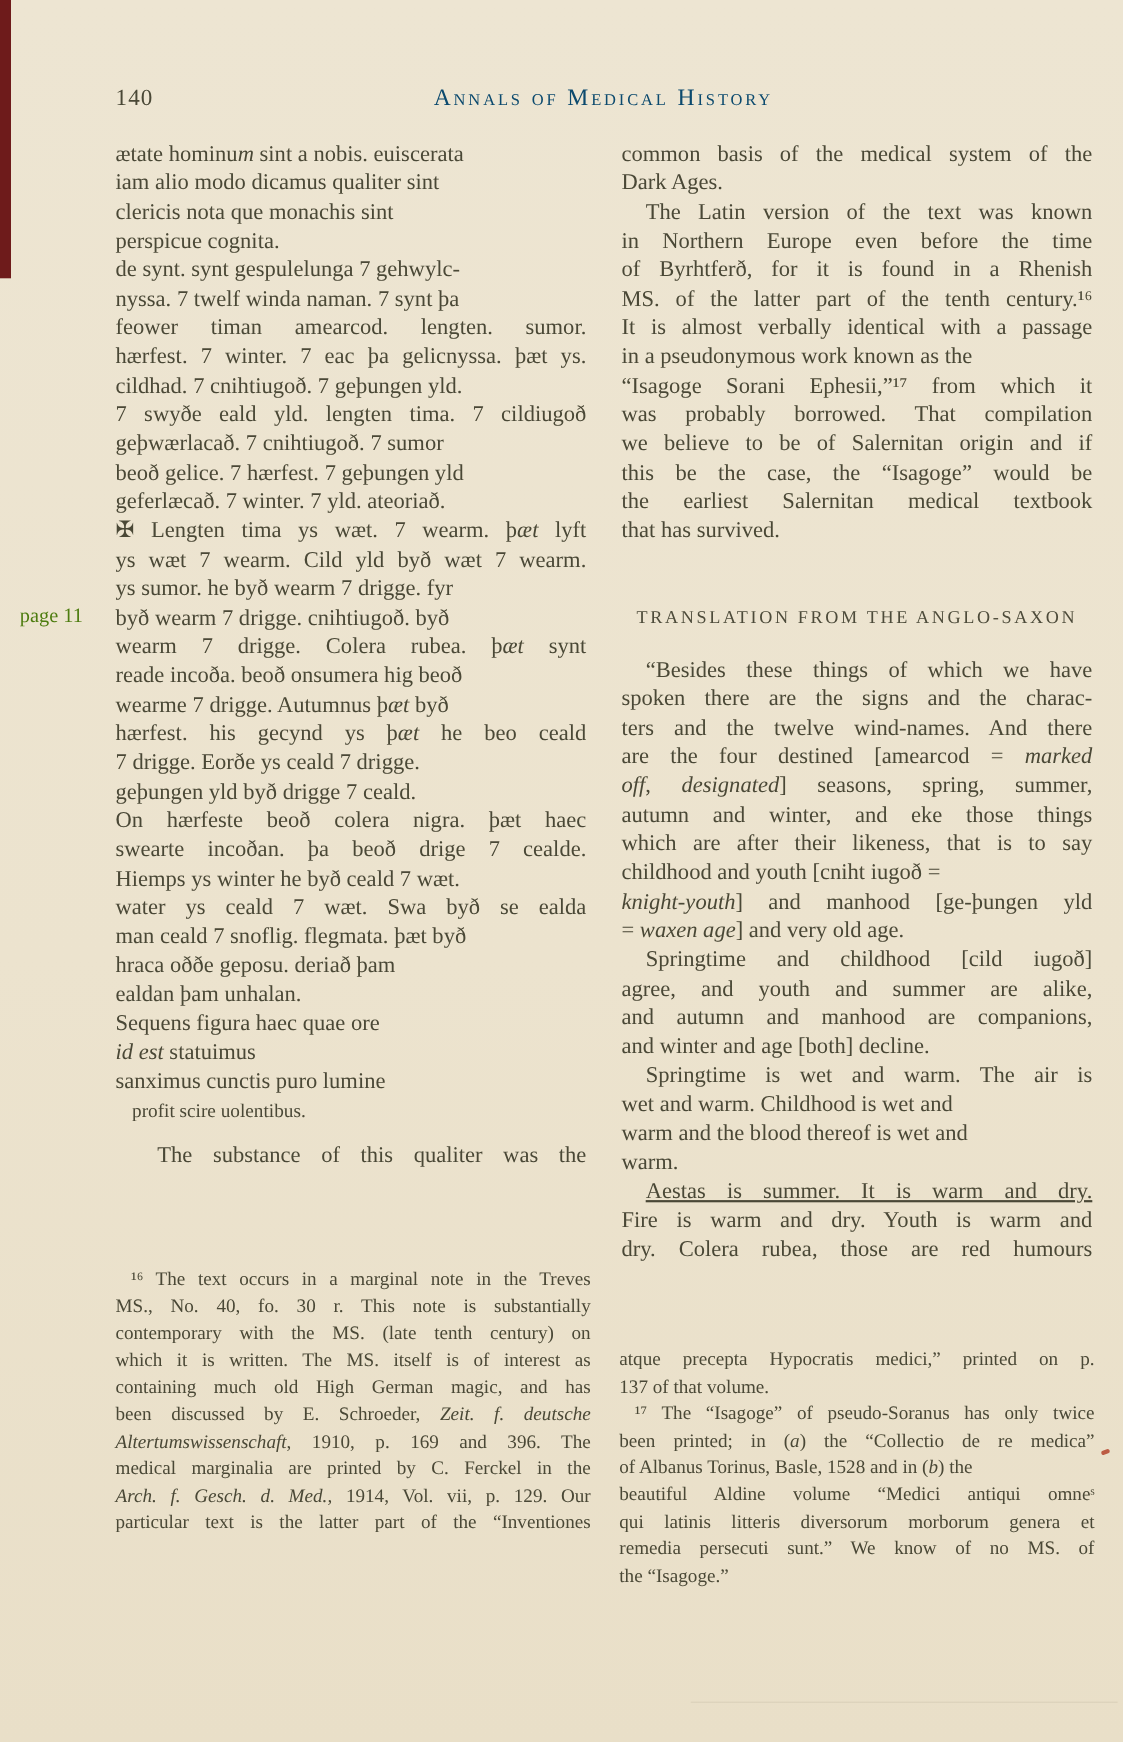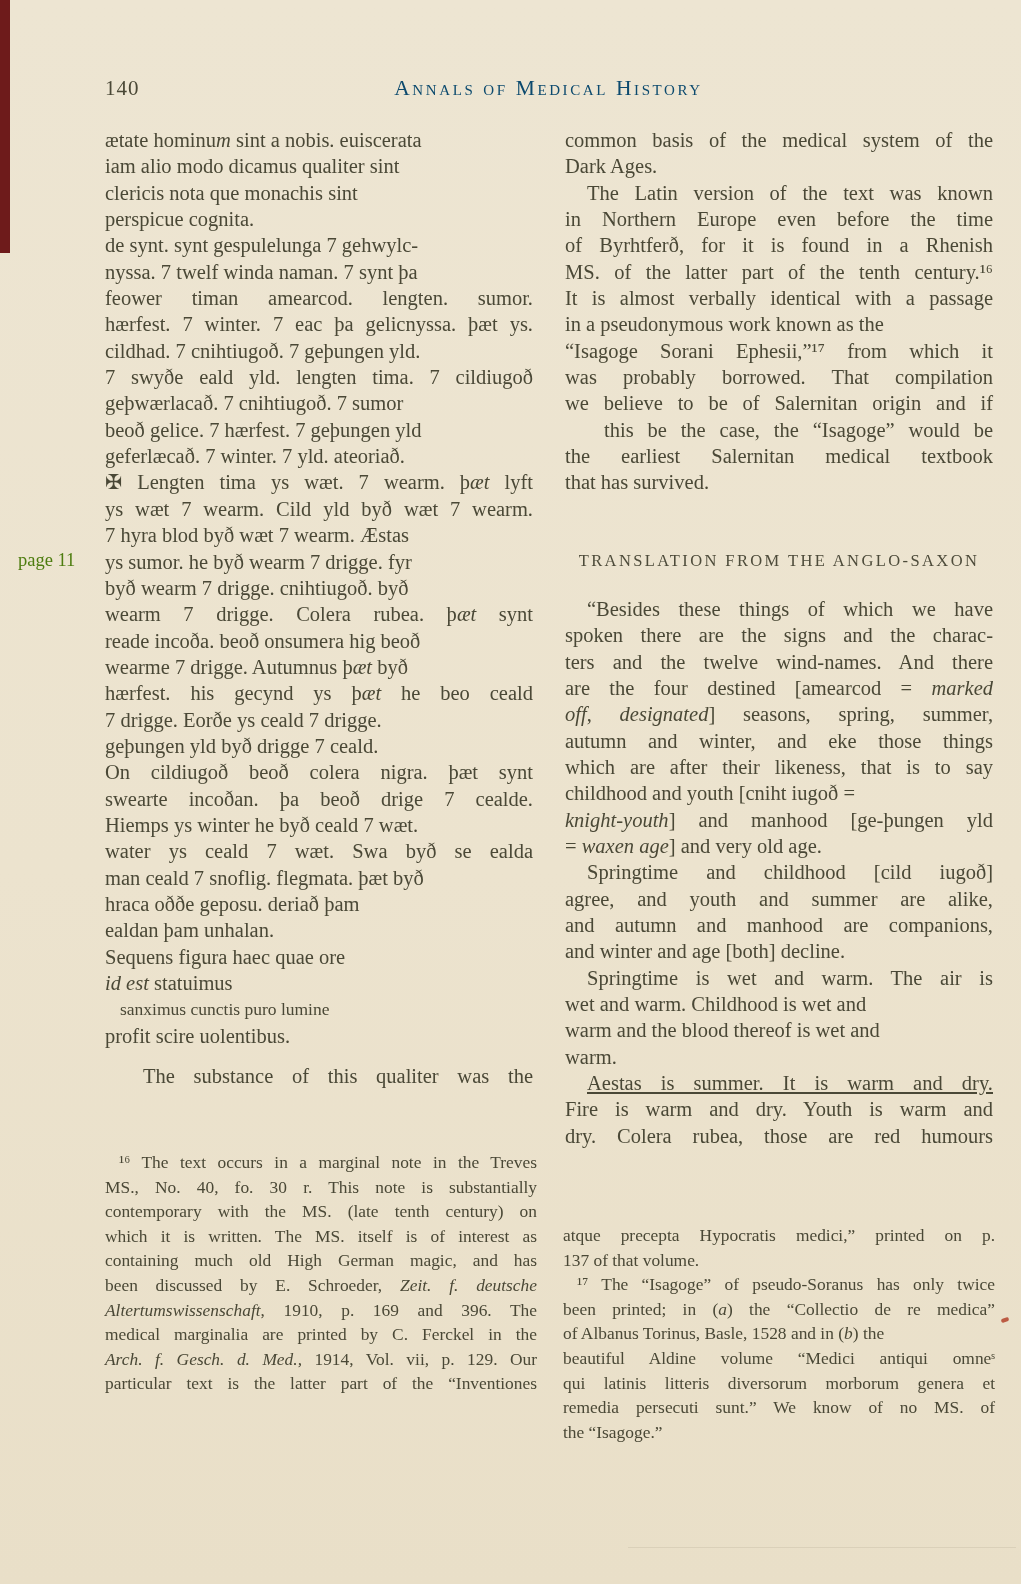--- a/index.html
+++ b/index.html
@@ -83,30 +83,29 @@
       <div class="line"><span class="li">nyssa. 7 twelf winda naman. 7 synt þa</span></div>
       <div class="line" style="text-align: justify; text-align-last: justify; white-space: normal;"><span class="li">feower timan amearcod. lengten. sumor.</span></div>
       <div class="line" style="text-align: justify; text-align-last: justify; white-space: normal;"><span class="li">hærfest. 7 winter. 7 eac þa gelicnyssa. þæt ys.</span></div>
       <div class="line"><span class="li">cildhad. 7 cnihtiugoð. 7 geþungen yld.</span></div>
       <div class="line" style="text-align: justify; text-align-last: justify; white-space: normal;"><span class="li">7 swyðe eald yld. lengten tima. 7 cildiugoð</span></div>
       <div class="line"><span class="li">geþwærlacað. 7 cnihtiugoð. 7 sumor</span></div>
       <div class="line"><span class="li">beoð gelice. 7 hærfest. 7 geþungen yld</span></div>
       <div class="line"><span class="li">geferlæcað. 7 winter. 7 yld. ateoriað.</span></div>
       <div class="line" style="text-align: justify; text-align-last: justify; white-space: normal;"><span class="li">✠ Lengten tima ys wæt. 7 wearm. þ<i>æt</i> lyft</span></div>
       <div class="line" style="text-align: justify; text-align-last: justify; white-space: normal;"><span class="li">ys wæt 7 wearm. Cild yld byð wæt 7 wearm.</span></div>
-      <div class="line"><span class="li">7 hyra blod byð wæt 7 wearm. Æstas</span></div>
       <div class="line"><span class="li">ys sumor. he byð wearm 7 drigge. fyr</span></div>
       <div class="line"><span class="li">byð wearm 7 drigge. cnihtiugoð. byð</span></div>
       <div class="line" style="text-align: justify; text-align-last: justify; white-space: normal;"><span class="li">wearm 7 drigge. Colera rubea. þ<i>æt</i> synt</span></div>
       <div class="line"><span class="li">reade incoða. beoð onsumera hig beoð</span></div>
       <div class="line"><span class="li">wearme 7 drigge. Autumnus þ<i>æt</i> byð</span></div>
       <div class="line" style="text-align: justify; text-align-last: justify; white-space: normal;"><span class="li">hærfest. his gecynd ys þ<i>æt</i> he beo ceald</span></div>
       <div class="line"><span class="li">7 drigge. Eorðe ys ceald 7 drigge.</span></div>
       <div class="line"><span class="li">geþungen yld byð drigge 7 ceald.</span></div>
-      <div class="line" style="text-align: justify; text-align-last: justify; white-space: normal;"><span class="li">On cildiugoð beoð colera nigra. þæt synt</span></div>
+      <div class="line" style="text-align: justify; text-align-last: justify; white-space: normal;"><span class="li">On hærfeste beoð colera nigra. þæt haec</span></div>
       <div class="line" style="text-align: justify; text-align-last: justify; white-space: normal;"><span class="li">swearte incoðan. þa beoð drige 7 cealde.</span></div>
       <div class="line"><span class="li">Hiemps ys winter he byð ceald 7 wæt.</span></div>
       <div class="line" style="text-align: justify; text-align-last: justify; white-space: normal;"><span class="li">water ys ceald 7 wæt. Swa byð se ealda</span></div>
       <div class="line"><span class="li">man ceald 7 snoflig. flegmata. þæt byð</span></div>
       <div class="line"><span class="li">hraca oððe geposu. deriað þam</span></div>
       <div class="line"><span class="li">ealdan þam unhalan.</span></div>
       <div class="line"><span class="li">Sequens figura haec quae ore</span></div>
       <div class="line"><span class="li"><i>id est</i> statuimus</span></div>
       <div class="line"><span class="li">sanximus cunctis puro lumine</span></div>
       <div class="line"><span class="li">profit scire uolentibus.</span></div>
@@ -125,21 +124,21 @@
       <div class="para indent">
         <div class="line" style="text-align: justify; text-align-last: justify; white-space: normal;"><span class="li">The Latin version of the text was known</span></div>
         <div class="line" style="text-align: justify; text-align-last: justify; white-space: normal;"><span class="li">in Northern Europe even before the time</span></div>
         <div class="line" style="text-align: justify; text-align-last: justify; white-space: normal;"><span class="li">of Byrhtferð, for it is found in a Rhenish</span></div>
         <div class="line" style="text-align: justify; text-align-last: justify; white-space: normal;"><span class="li">MS. of the latter part of the tenth century.¹⁶</span></div>
         <div class="line" style="text-align: justify; text-align-last: justify; white-space: normal;"><span class="li">It is almost verbally identical with a passage</span></div>
         <div class="line"><span class="li">in a pseudonymous work known as the</span></div>
         <div class="line" style="text-align: justify; text-align-last: justify; white-space: normal;"><span class="li">“Isagoge Sorani Ephesii,”¹⁷ from which it</span></div>
         <div class="line" style="text-align: justify; text-align-last: justify; white-space: normal;"><span class="li">was probably borrowed. That compilation</span></div>
         <div class="line" style="text-align: justify; text-align-last: justify; white-space: normal;"><span class="li">we believe to be of Salernitan origin and if</span></div>
-        <div class="line" style="text-align: justify; text-align-last: justify; white-space: normal; margin-left: 39px;"><span class="li">this be the case, the “Isagoge” would be</span></div>
+        <div class="line" style="text-align: justify; text-align-last: justify; white-space: normal;"><span class="li">this be the case, the “Isagoge” would be</span></div>
         <div class="line" style="text-align: justify; text-align-last: justify; white-space: normal;"><span class="li">the earliest Salernitan medical textbook</span></div>
         <div class="line"><span class="li">that has survived.</span></div>
       </div>
     </div>
   <div class="section-heading">TRANSLATION FROM THE ANGLO-SAXON</div>
   <div>
       <div class="para indent">
         <div class="line" style="text-align: justify; text-align-last: justify; white-space: normal;"><span class="li">“Besides these things of which we have</span></div>
         <div class="line" style="text-align: justify; text-align-last: justify; white-space: normal;"><span class="li">spoken there are the signs and the charac-</span></div>
         <div class="line" style="text-align: justify; text-align-last: justify; white-space: normal;"><span class="li">ters and the twelve wind-names. And there</span></div>

